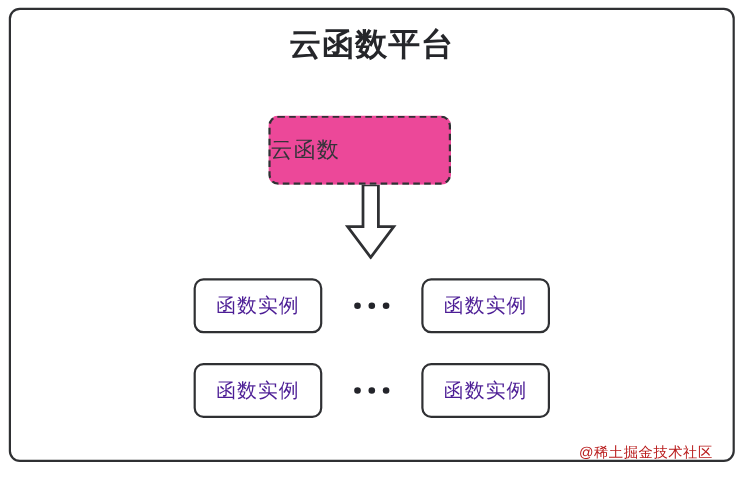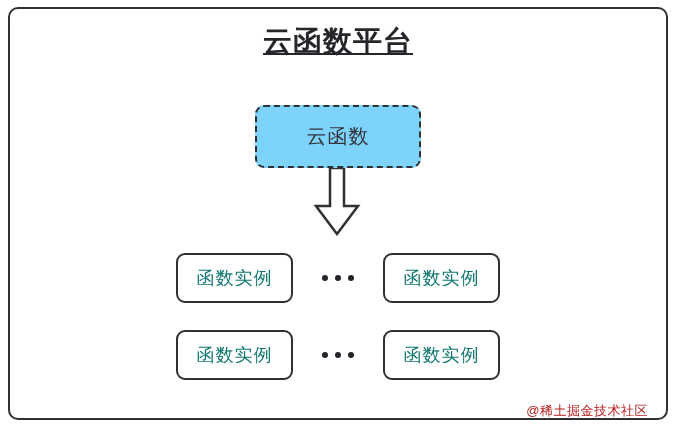--- a/index.html
+++ b/index.html
@@ -35,36 +35,35 @@
     left: 0;
     top: 23px;
     width: 676px;
     text-align: center;
     font-size: 29px;
     font-weight: bold;
     color: #25262a;
     letter-spacing: 1px;
     line-height: 1.3;
     white-space: nowrap;
-    text-decoration: underline;
   }
   
   .cloud-func-box {
     position: absolute;
-    left: 255px;
+    left: 244px;
     top: 105px;
     width: 166px;
     height: 63px;
     box-sizing: border-box;
     border: 2.5px dashed #2f3033;
     border-radius: 9px;
-    background: #7dd3fc;
+    background: #ec4899;
     display: flex;
     align-items: center;
-    justify-content: center;
+    justify-content: flex-start;
   }
   .cloud-func-label {
     font-size: 20px;
     color: #33343a;
     letter-spacing: 1px;
     white-space: nowrap;
   }
   
   .block-arrow {
     position: absolute;
@@ -92,21 +91,21 @@
     box-sizing: border-box;
     border: 2.5px solid #2f3033;
     border-radius: 9px;
     background: #ffffff;
     display: flex;
     align-items: center;
     justify-content: center;
   }
   .instance-label {
     font-size: 18px;
-    color: #0f766e;
+    color: #4c1d95;
     letter-spacing: 1px;
     white-space: nowrap;
   }
   .ellipsis-dots {
     display: flex;
     align-items: center;
     gap: 7px;
   }
   .ellipsis-dots .dot {
     width: 6px;

